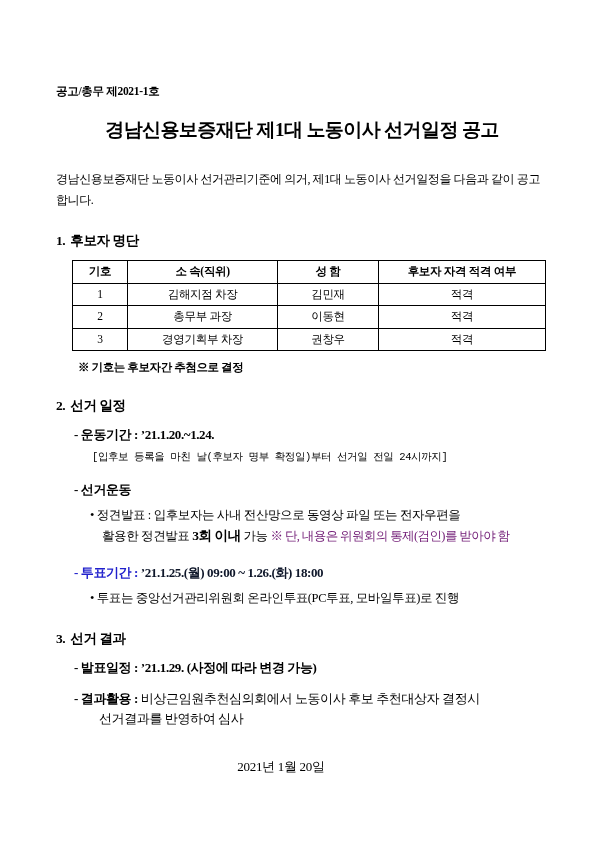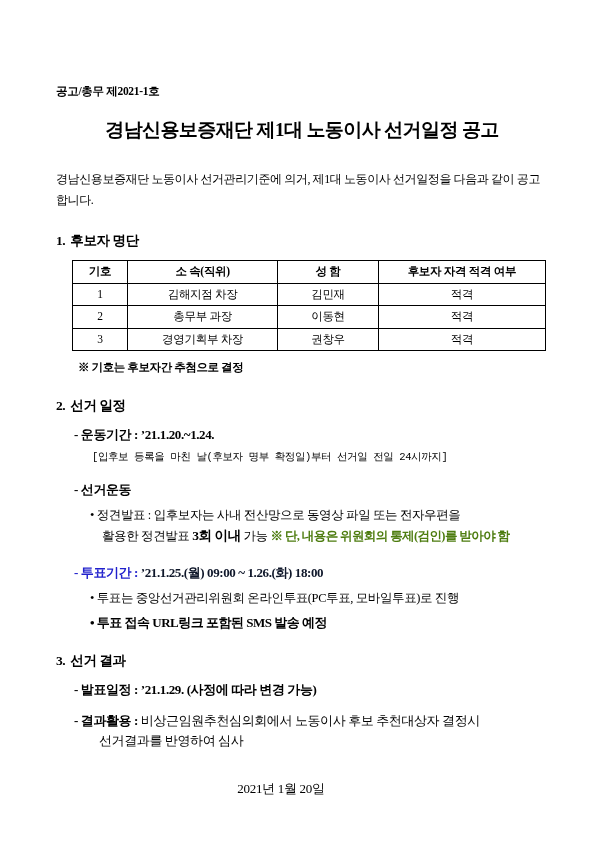--- a/index.html
+++ b/index.html
@@ -96,23 +96,23 @@
     letter-spacing: -0.4px;
     margin: 0 0 2px 34px;
     line-height: 1.62;
   }
   .bullet-dot .cont {
     display: block;
     margin-left: 12px;
   }
   .hl3 { font-weight: bold; font-size: 13.5px; }
   .warn {
-    font-weight: bold;
+    font-weight: normal;
     letter-spacing: -0.6px;
-    color: #4d7c0f;
+    color: #701a75;
   }
   .blue {
     color: #2020cc;
   }
   .bullet-dash.blue .val { color: #0f172a; }
   .strong-line {
     font-size: 13px;
     font-weight: bold;
     letter-spacing: -0.5px;
     margin: 6px 0 0 34px;
@@ -203,21 +203,20 @@
 
   <div class="gap-s"></div>
 
   <div class="bullet-dash blue">
     <span class="blue">-&nbsp;</span><span class="blue">투표기간 :</span>
     <span class="val blue">’21.1.25.(월) 09:00 ~ 1.26.(화) 18:00</span>
   </div>
   <div class="bullet-dot">
     • <span>투표는 중앙선거관리위원회 온라인투표(PC투표, 모바일투표)로 진행</span>
   </div>
-  <div class="strong-line">• 투표 접속 URL링크 포함된 SMS 발송 예정</div>
 
   <div class="gap-m"></div>
 
   <div class="sec-head">
     <span class="num">3.</span><span>선거 결과</span>
   </div>
 
   <div class="bullet-dash">
     -&nbsp;<span>발표일정 :</span>
     <span class="val" style="font-weight:bold">’21.1.29. (사정에 따라 변경 가능)</span>

